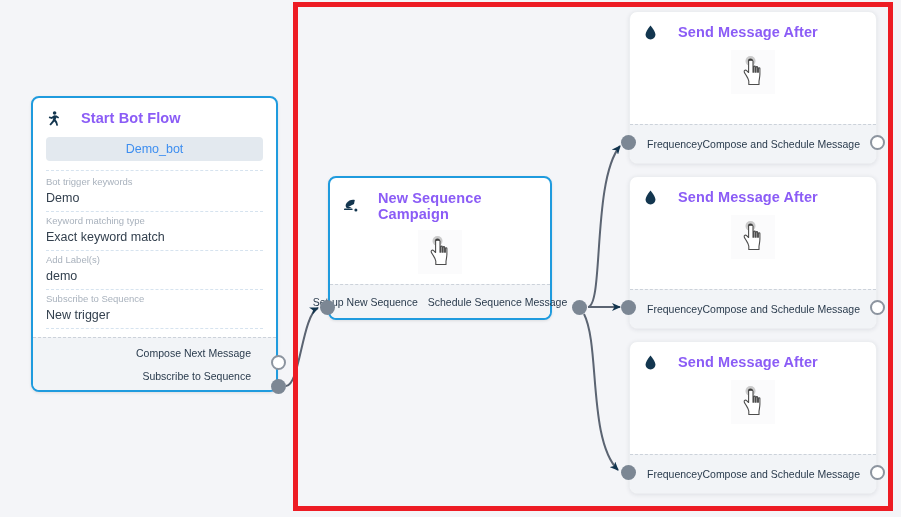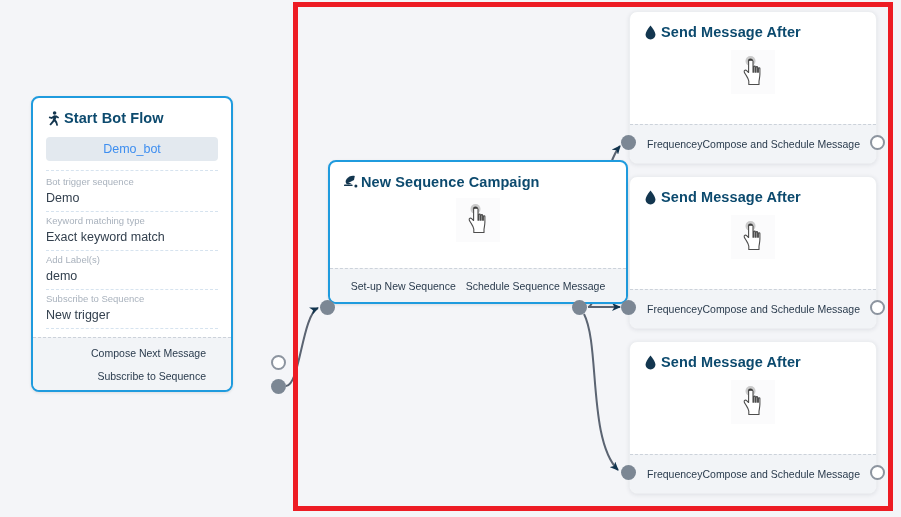--- a/index.html
+++ b/index.html
@@ -63,25 +63,25 @@
     box-shadow: 0 1px 3px rgba(0,0,0,0.10);
   }
   .node.plain {
     border: 1px solid #eceef1;
     box-shadow: 0 1px 4px rgba(40,50,70,0.10);
   }
 
   .node-title {
     display: flex;
     align-items: center;
-    gap: 3px;
+    gap: 20px;
     padding: 12px 0 0 13px;
     font-size: 14.5px;
     font-weight: bold;
-    color: #0c4a6e;
+    color: #8b5cf6;
     letter-spacing: .1px;
   }
   .node-title .t-icon {
     display: inline-flex;
     width: 15px;
     height: 16px;
     align-items: center;
     justify-content: center;
   }
 
@@ -144,21 +144,21 @@
   }
   .port.hollow {
     background: #ffffff;
     border: 2px solid #8c949f;
   }
 
   
   #node-start {
     left: 31px;
     top: 96px;
-    width: 202px;
+    width: 247px;
     height: 296px;
   }
   #start-pill {
     margin: 11px 13px 0 13px;
     height: 24px;
     background: #e3e9ef;
     border-radius: 4px;
     display: flex;
     align-items: center;
     justify-content: center;
@@ -200,22 +200,22 @@
     padding-right: 11px;
     box-sizing: border-box;
   }
   .footer-stack .port-label {
     font-size: 10.5px;
   }
 
   
   #node-sequence {
     left: 328px;
-    top: 160px;
-    width: 300px;
+    top: 176px;
+    width: 224px;
     height: 144px;
   }
   #node-sequence .node-body { height: 62px; }
   #node-sequence .cursor-badge { top: 8px; }
   #node-sequence .node-footer {
     height: 33px;
     background: #f2f4f7;
   }
   #node-sequence .port-row {
     justify-content: center;
@@ -272,21 +272,21 @@
       </span>
       <span>Start Bot Flow</span>
     </div>
 
     <div id="start-pill">
       <span>Demo_bot</span>
     </div>
 
     <div id="start-fields">
       <div class="field-group">
-        <div class="field-label">Bot trigger sequence</div>
+        <div class="field-label">Bot trigger keywords</div>
         <div class="field-value">Demo</div>
       </div>
       <div class="field-group">
         <div class="field-label">Keyword matching type</div>
         <div class="field-value">Exact keyword match</div>
       </div>
       <div class="field-group">
         <div class="field-label">Add Label(s)</div>
         <div class="field-value">demo</div>
       </div>

